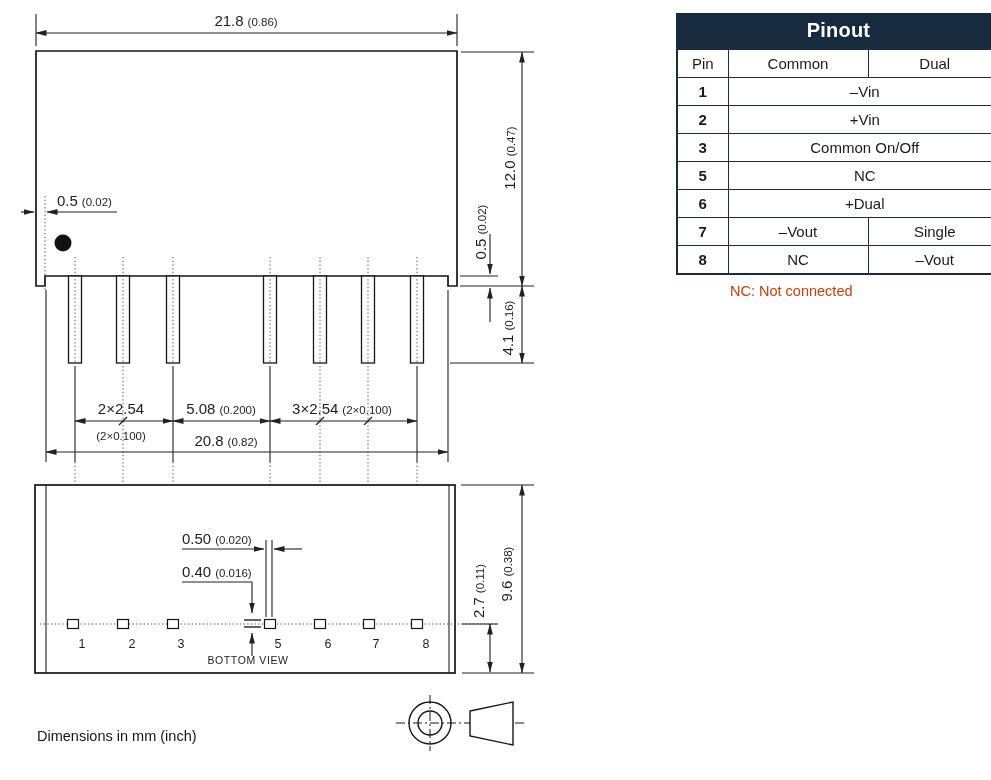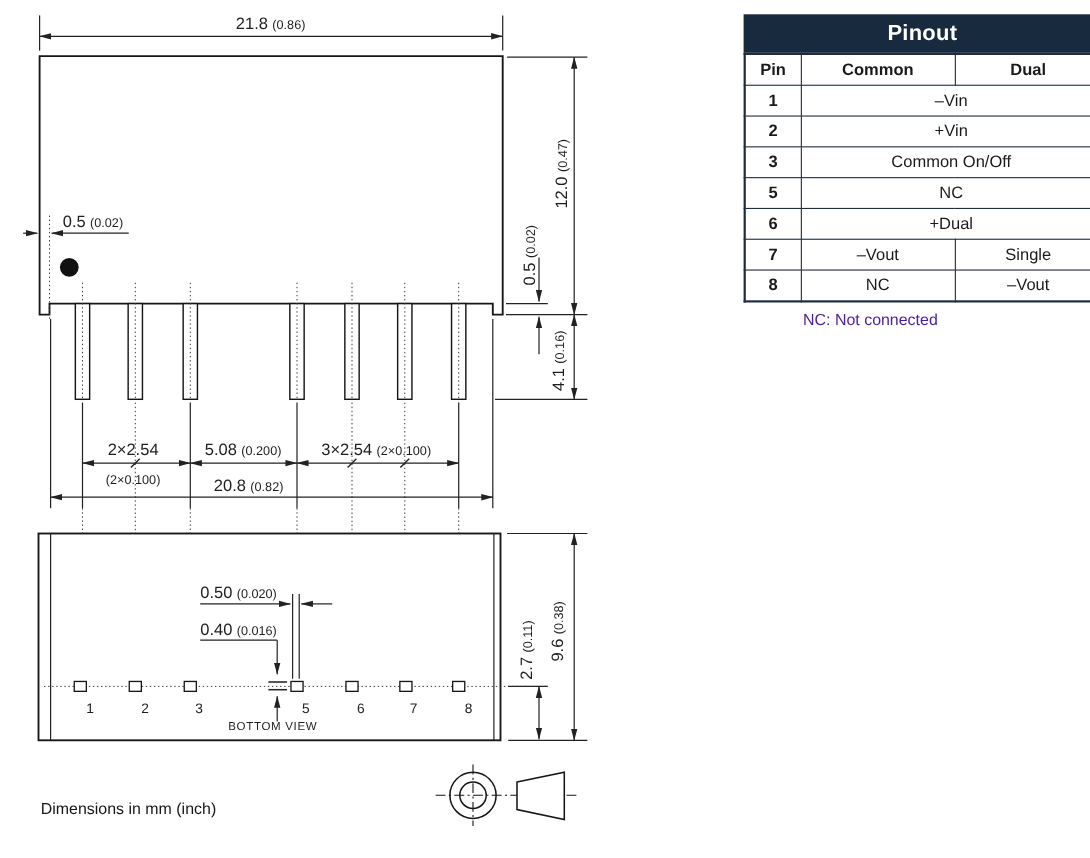--- a/index.html
+++ b/index.html
@@ -11,25 +11,25 @@
   .pinnum{font-size:12.5px;}
   .caption{font-size:10.5px;letter-spacing:0.6px;}
 
   
   #pinout{position:absolute;left:656px;top:13px;width:325px;}
   #pinout .titlebar{height:35px;display:flex;align-items:center;justify-content:center;
       color:#fff;font-size:20px;font-weight:bold;letter-spacing:0.2px;}
   #pinout table{border-collapse:collapse;width:100%;table-layout:fixed;}
   #pinout th,#pinout td{border:1.5px solid #1e2c40;height:27px;text-align:center;
       font-size:15px;padding:0;}
-  #pinout th{font-weight:bold;}
+  #pinout th{font-weight:normal;}
   #pinout td.pincell{font-weight:bold;}
   #pinout table{border:2px solid #1e2c40;}
   #pinout col.c-pin{width:51px;} #pinout col.c-single{width:140px;} #pinout col.c-dual{width:134px;}
-  #nc-note{position:absolute;left:710px;top:283px;font-size:14.5px;color:#4c1d95;}
+  #nc-note{position:absolute;left:710px;top:283px;font-size:14.5px;color:#c2410c;}
 
   
   #notes{position:absolute;left:17px;top:688px;font-size:14.5px;line-height:19.3px;
       color:#161616;white-space:pre;}
 </style>
 </head>
 <body>
 
 <div id="page">
 

